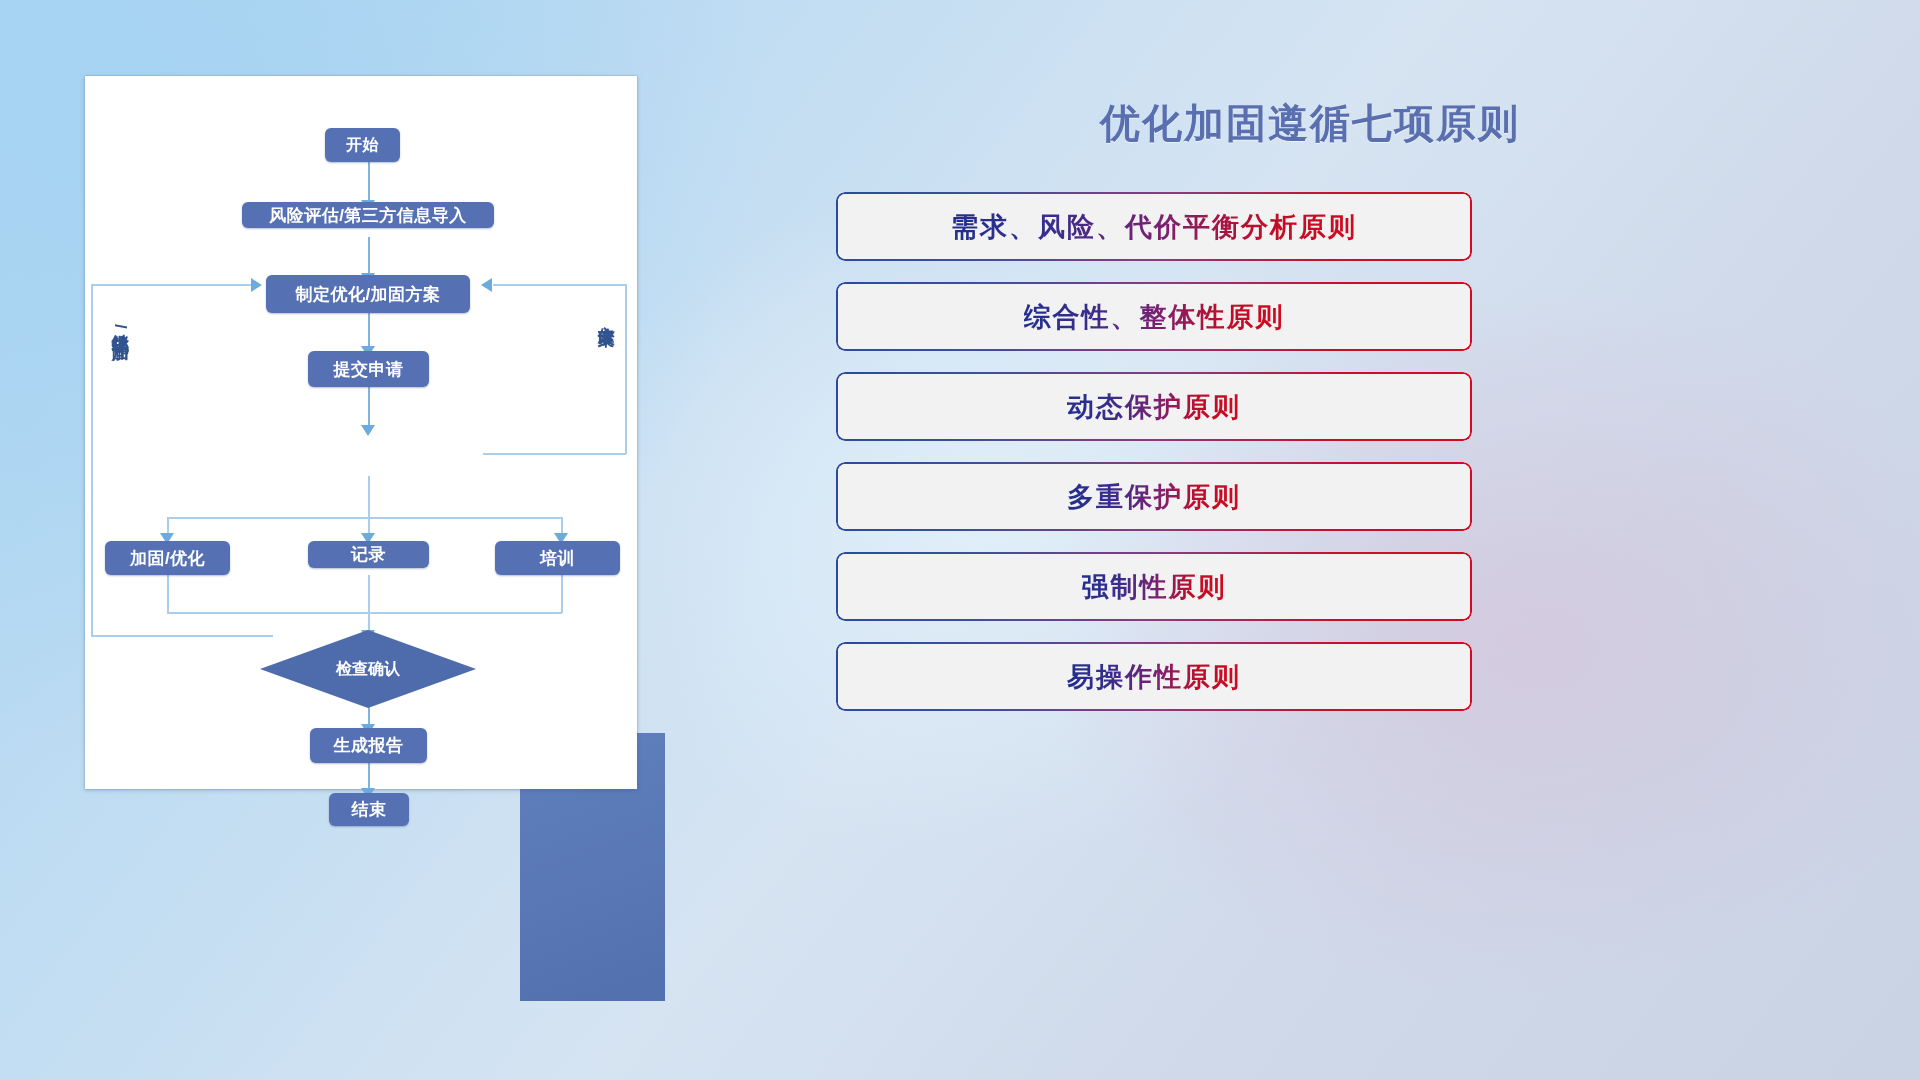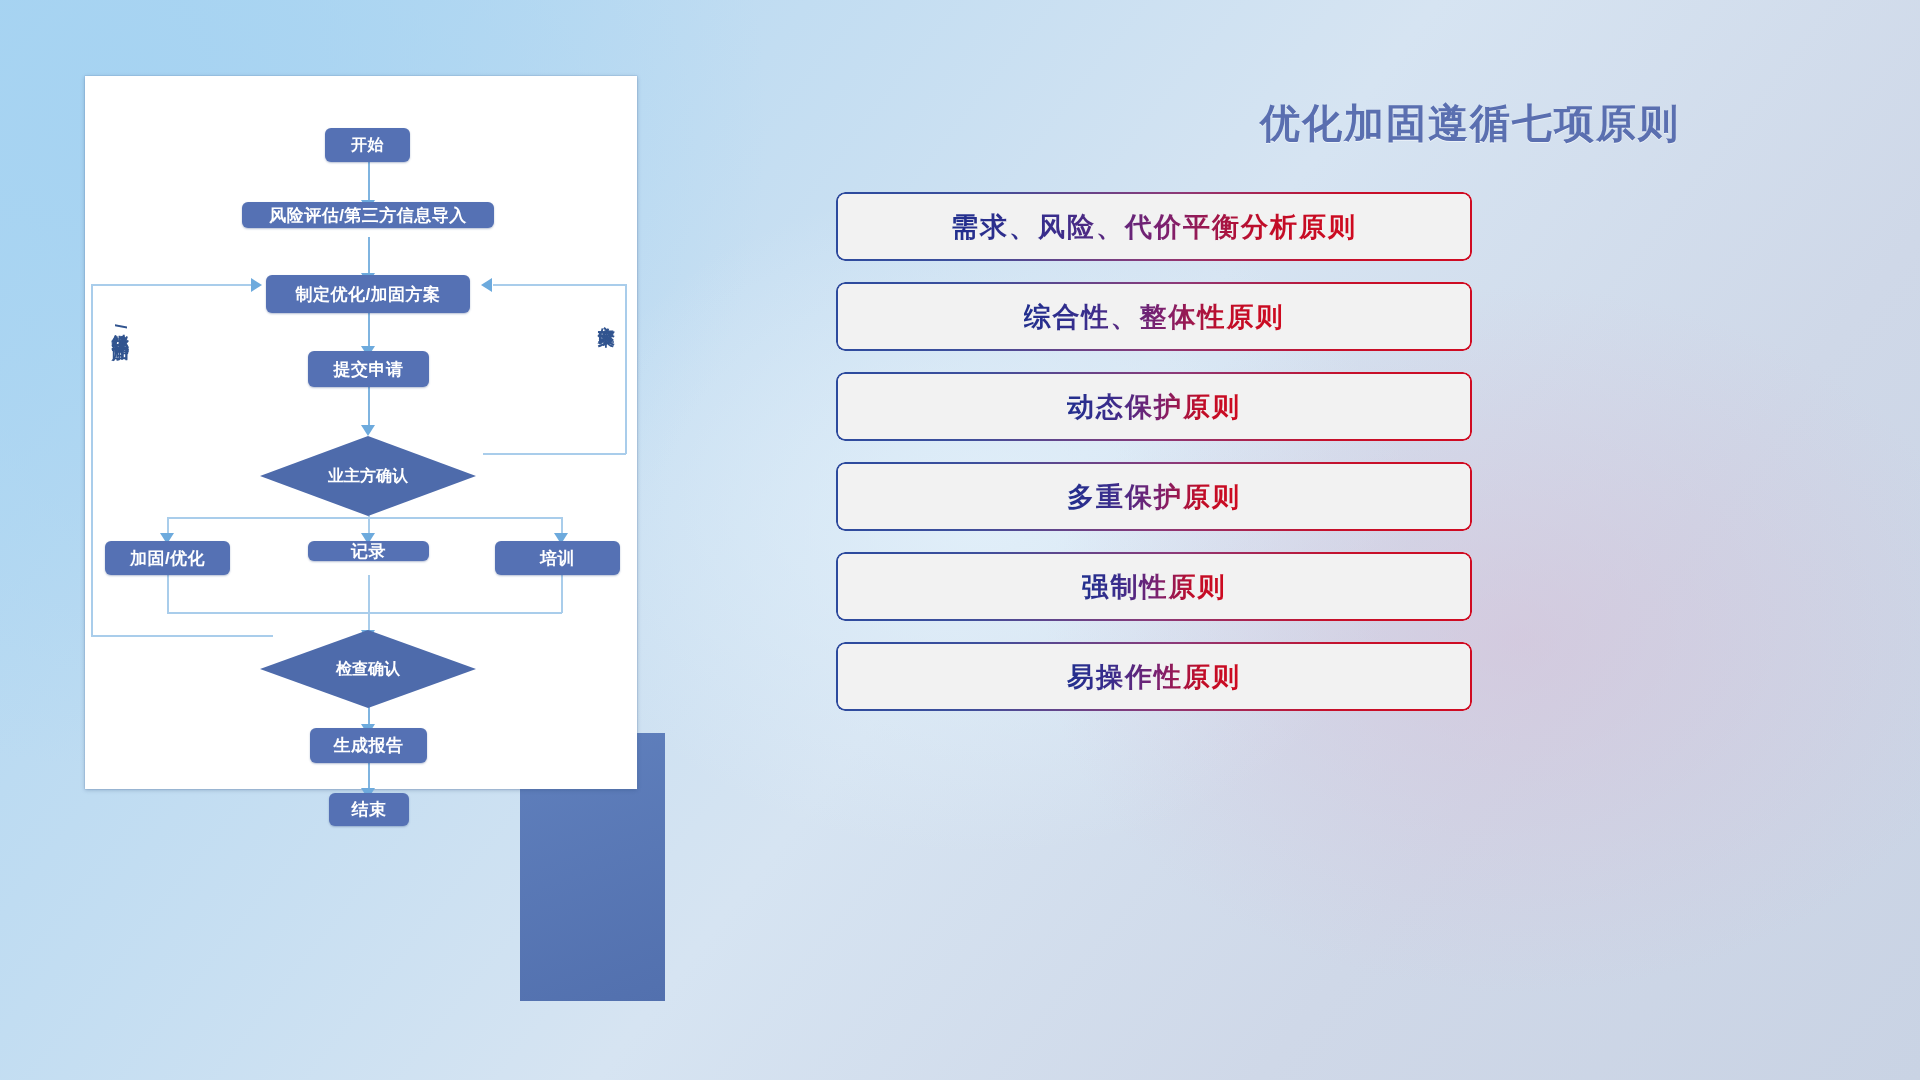--- a/index.html
+++ b/index.html
@@ -58,21 +58,21 @@
   .vlabel{
     position:absolute;color:#31548f;font-weight:bold;
     writing-mode:vertical-rl;text-orientation:upright;
     letter-spacing:1px;line-height:1.05;white-space:nowrap;
   }
   .vlabel.slash{text-orientation:mixed;}
 
   
   #right-title{
     position:absolute;left:940px;top:96px;width:740px;
-    text-align:right;font-size:40px;font-weight:bold;
+    text-align:center;font-size:40px;font-weight:bold;
     color:#5a6fb0;letter-spacing:2px;
     text-shadow:0 1px 0 rgba(255,255,255,.55);
   }
   #cards{position:absolute;left:836px;top:192px;width:636px;}
   .pcard{
     position:relative;box-sizing:border-box;
     height:69px;margin-bottom:21px;border-radius:9px;
     background:#f2f2f2;
     display:flex;align-items:center;justify-content:center;
     padding:2px;
@@ -143,33 +143,32 @@
 
     <div class="ln lnv" style="left:283px;top:612px;height:42px;"></div>
     <div class="arrow arr-down" style="left:276px;top:648px;"></div>
 
     <div class="ln lnv" style="left:283px;top:687px;height:30px;"></div>
     <div class="arrow arr-down" style="left:276px;top:712px;"></div>
 
     <div class="vlabel slash" style="left:26px;top:244px;font-size:17px;">继续优化/加固</div>
     <div class="vlabel" style="left:512px;top:237px;font-size:17px;">方案修改</div>
 
-    <div class="node" style="left:240px;top:52px;width:85px;height:34px;font-size:16px;">开始</div>
+    <div class="node" style="left:240px;top:52px;width:75px;height:34px;font-size:16px;">开始</div>
 
     <div class="node" style="left:157px;top:126px;width:252px;height:26px;font-size:17px;">风险评估/第三方信息导入</div>
 
     <div class="node" style="left:181px;top:199px;width:204px;height:38px;font-size:17px;">制定优化/加固方案</div>
 
     <div class="node" style="left:223px;top:275px;width:121px;height:36px;font-size:17px;">提交申请</div>
 
-    <div class="diamond" style="left:175px;top:360px;width:216px;height:80px;font-size:16px;">业主方确认</div>
 
     <div class="node" style="left:20px;top:465px;width:125px;height:34px;font-size:17px;">加固/优化</div>
 
-    <div class="node" style="left:223px;top:465px;width:121px;height:20px;font-size:17px;">记录</div>
+    <div class="node" style="left:223px;top:465px;width:121px;height:27px;font-size:17px;">记录</div>
 
     <div class="node" style="left:410px;top:465px;width:125px;height:34px;font-size:17px;">培训</div>
 
     <div class="diamond" style="left:175px;top:554px;width:216px;height:78px;font-size:16px;">检查确认</div>
 
     <div class="node" style="left:225px;top:652px;width:117px;height:35px;font-size:17px;">生成报告</div>
 
     <div class="node" style="left:244px;top:717px;width:80px;height:33px;font-size:17px;">结束</div>
   </div>
 

